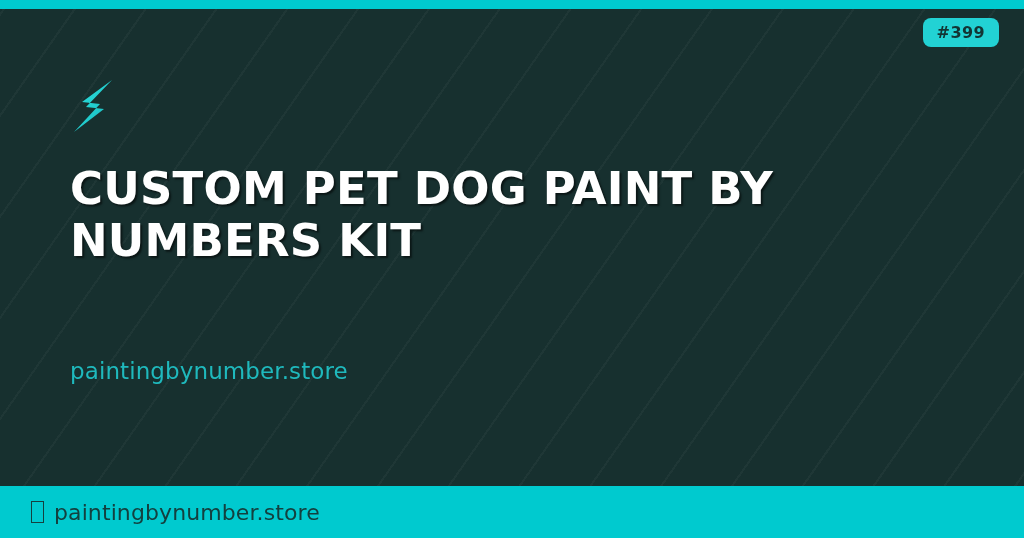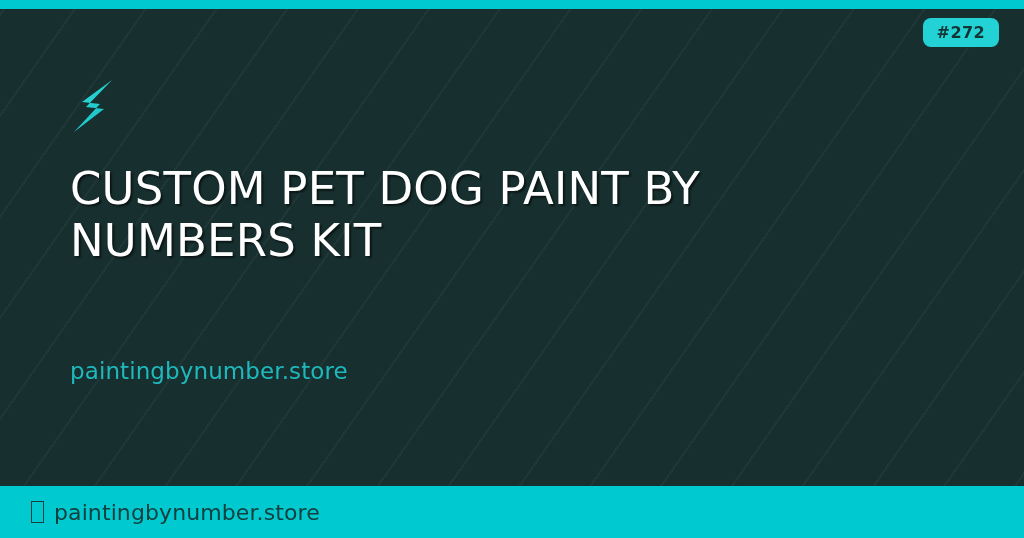--- a/index.html
+++ b/index.html
@@ -80,21 +80,21 @@
   }
 
   .headline {
     position: absolute;
     left: 70px;
     top: 163px;
     width: 740px;
     color: #ffffff;
     font-size: 45px;
     line-height: 52px;
-    font-weight: 400;
+    font-weight: 700;
     letter-spacing: 0.2px;
     text-shadow: 2px 2px 2px rgba(0,0,0,0.55);
   }
 
   .site-link {
     position: absolute;
     left: 70px;
     top: 358px;
     color: #1fb9bd;
     font-size: 23px;
@@ -131,21 +131,21 @@
 </style>
 </head>
 <body>
 
 <div class="card">
 
   <div class="stripes"></div>
 
   <div class="top-accent"></div>
 
-  <div class="badge">#272</div>
+  <div class="badge">#399</div>
 
   <div class="logo">
     <svg viewBox="0 0 48 56" xmlns="http://www.w3.org/2000/svg" aria-hidden="true">
       <defs>
         <linearGradient id="boltGrad" x1="0" y1="0" x2="1" y2="1">
           <stop offset="0%" stop-color="#2fe3e0"></stop>
           <stop offset="100%" stop-color="#15b8bd"></stop>
         </linearGradient>
       </defs>
       <path d="M42 2 L12 24 L30 26 L4 54 L34 31 L16 29 Z" fill="url(#boltGrad)"></path>

